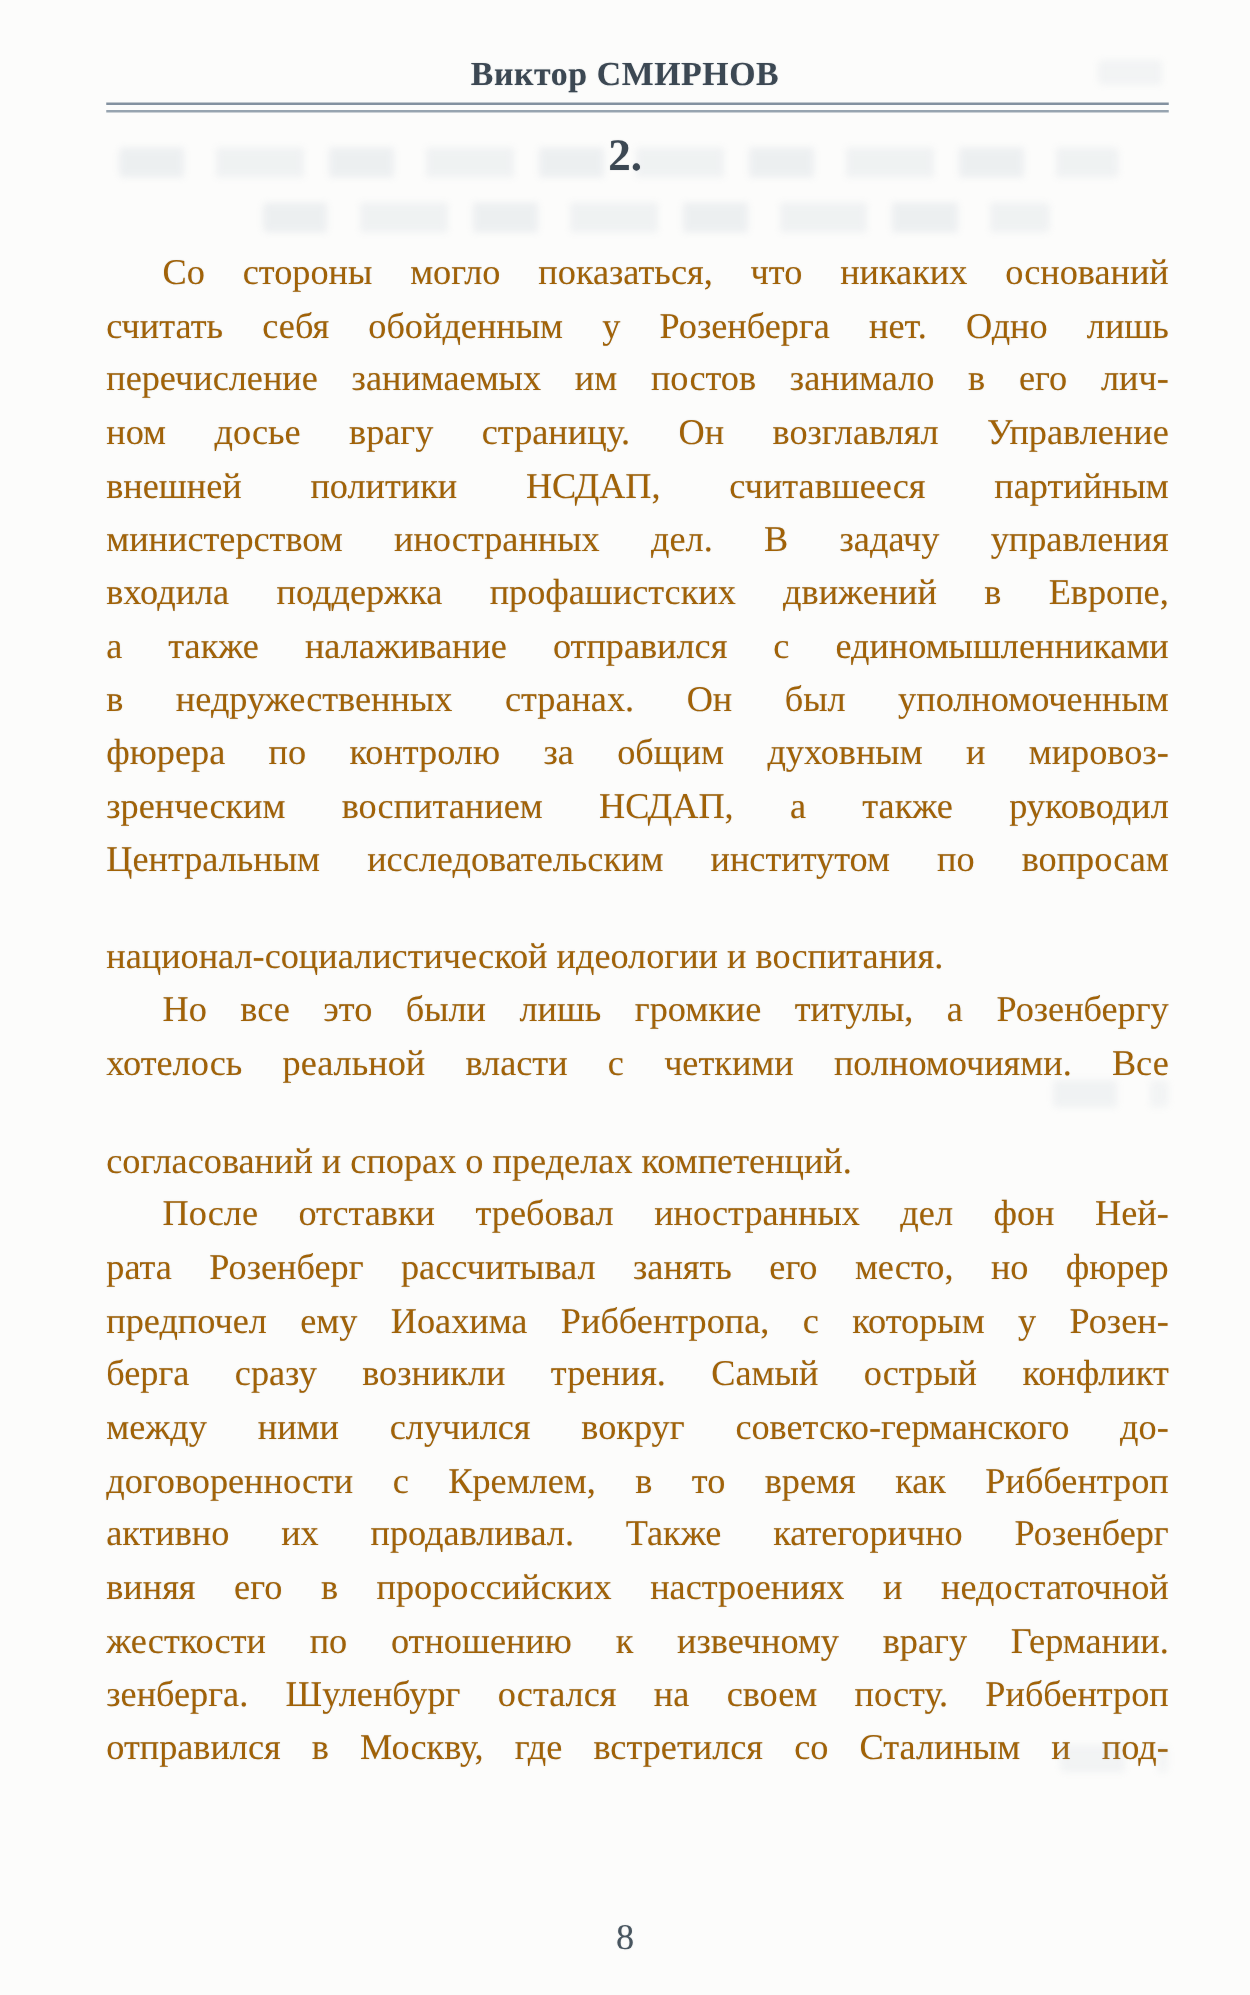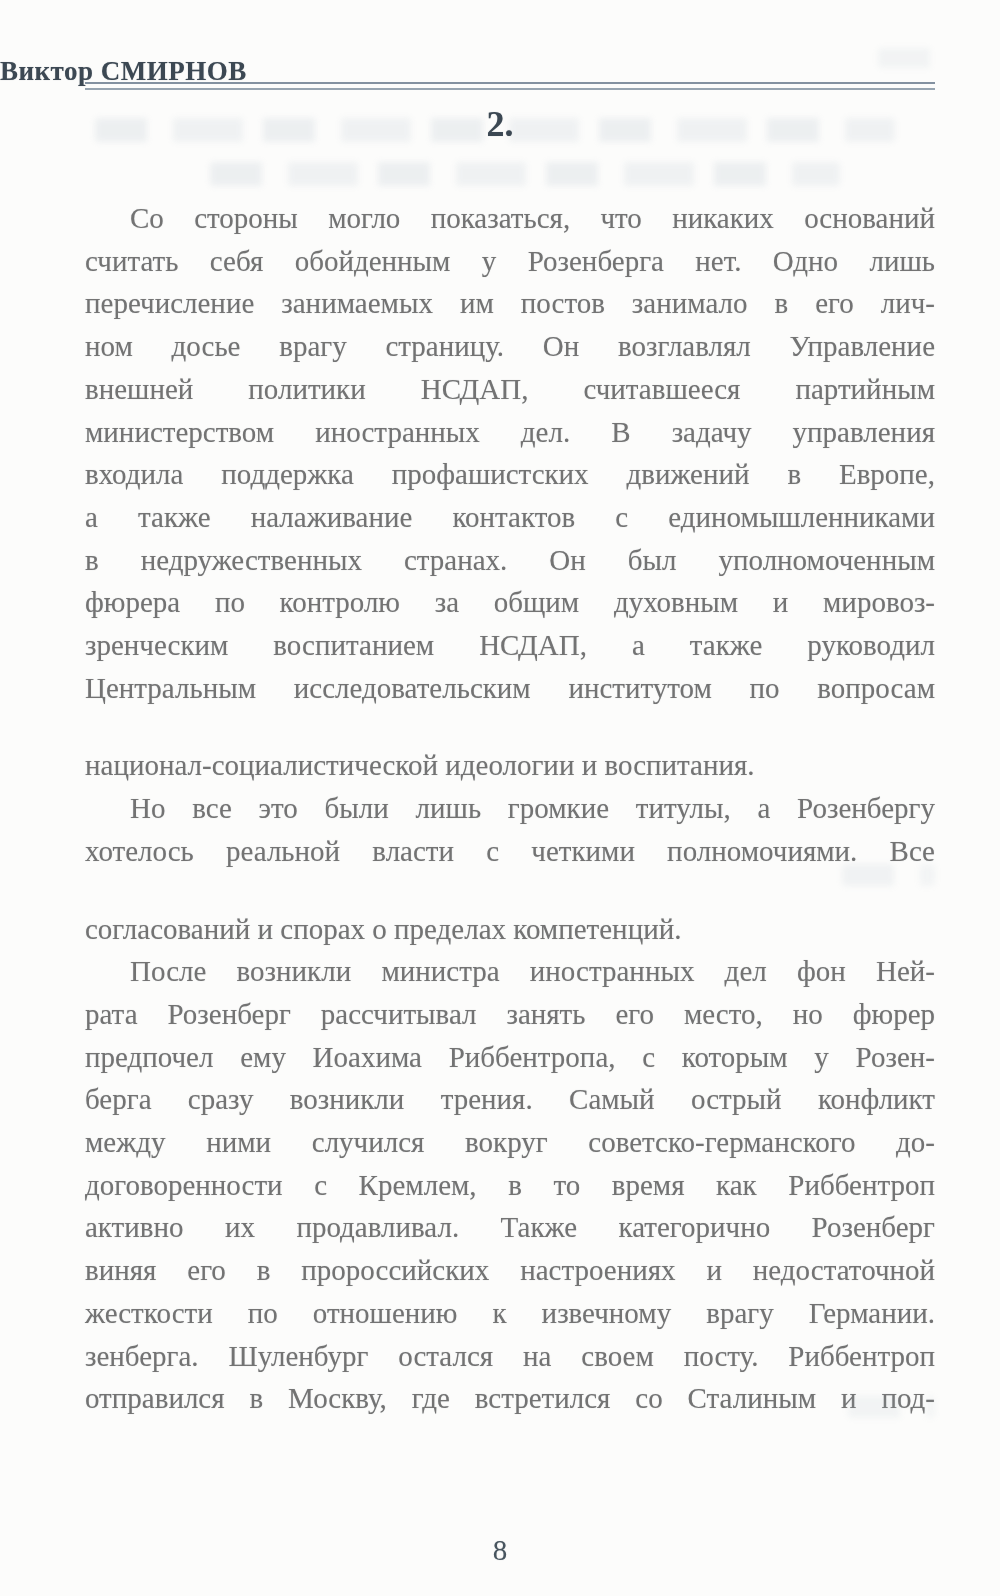--- a/index.html
+++ b/index.html
@@ -12,24 +12,24 @@
     width: 1000px;
     height: 1596px;
     background: #fcfcfb;
     overflow: hidden;
     font-family: "Liberation Serif", serif;
   }
 
   
   .header-author {
     position: absolute;
-    top: 56px;
+    top: 44px;
     left: 0;
     width: 100%;
-    text-align: left;
+    text-align: center;
     font-size: 27px;
     font-weight: bold;
     color: #3c4853;
     letter-spacing: 0.5px;
     text-shadow: 0 0 1px rgba(60,72,85,0.35);
   }
   .header-rule {
     position: absolute;
     top: 82px;
     left: 85px;
@@ -53,21 +53,21 @@
   }
 
   
   .body-text {
     position: absolute;
     top: 197px;
     left: 85px;
     width: 850px;
     font-size: 29px;
     line-height: 42.7px;
-    color: #737373;
+    color: #a16207;
     text-shadow: 0 0 1px rgba(65,78,90,0.3);
   }
   .body-text .line {
     text-align: justify;
     text-align-last: justify;
     white-space: normal;
   }
   .body-text .line.end {
     text-align-last: left;
     margin-top: 35px;
@@ -124,30 +124,30 @@
   <div class="section-number">2.</div>
 
   <div class="body-text">
       <div class="line indent">Со стороны могло показаться, что никаких оснований</div>
       <div class="line">считать себя обойденным у Розенберга нет. Одно лишь</div>
       <div class="line">перечисление занимаемых им постов занимало в его лич-</div>
       <div class="line">ном досье врагу страницу. Он возглавлял Управление</div>
       <div class="line">внешней политики НСДАП, считавшееся партийным</div>
       <div class="line">министерством иностранных дел. В задачу управления</div>
       <div class="line">входила поддержка профашистских движений в Европе,</div>
-      <div class="line">а также налаживание контактов с единомышленниками</div>
+      <div class="line">а также налаживание отправился с единомышленниками</div>
       <div class="line">в недружественных странах. Он был уполномоченным</div>
       <div class="line">фюрера по контролю за общим духовным и мировоз-</div>
       <div class="line">зренческим воспитанием НСДАП, а также руководил</div>
       <div class="line">Центральным исследовательским институтом по вопросам</div>
       <div class="line end">национал-социалистической идеологии и воспитания.</div>
       <div class="line indent">Но все это были лишь громкие титулы, а Розенбергу</div>
       <div class="line">хотелось реальной власти с четкими полномочиями. Все</div>
       <div class="line end">согласований и спорах о пределах компетенций.</div>
-      <div class="line indent">После возникли министра иностранных дел фон Ней-</div>
+      <div class="line indent">После отставки требовал иностранных дел фон Ней-</div>
       <div class="line">рата Розенберг рассчитывал занять его место, но фюрер</div>
       <div class="line">предпочел ему Иоахима Риббентропа, с которым у Розен-</div>
       <div class="line">берга сразу возникли трения. Самый острый конфликт</div>
       <div class="line">между ними случился вокруг советско-германского до-</div>
       <div class="line">договоренности с Кремлем, в то время как Риббентроп</div>
       <div class="line">активно их продавливал. Также категорично Розенберг</div>
       <div class="line">виняя его в пророссийских настроениях и недостаточной</div>
       <div class="line">жесткости по отношению к извечному врагу Германии.</div>
       <div class="line">зенберга. Шуленбург остался на своем посту. Риббентроп</div>
       <div class="line">отправился в Москву, где встретился со Сталиным и под-</div>

